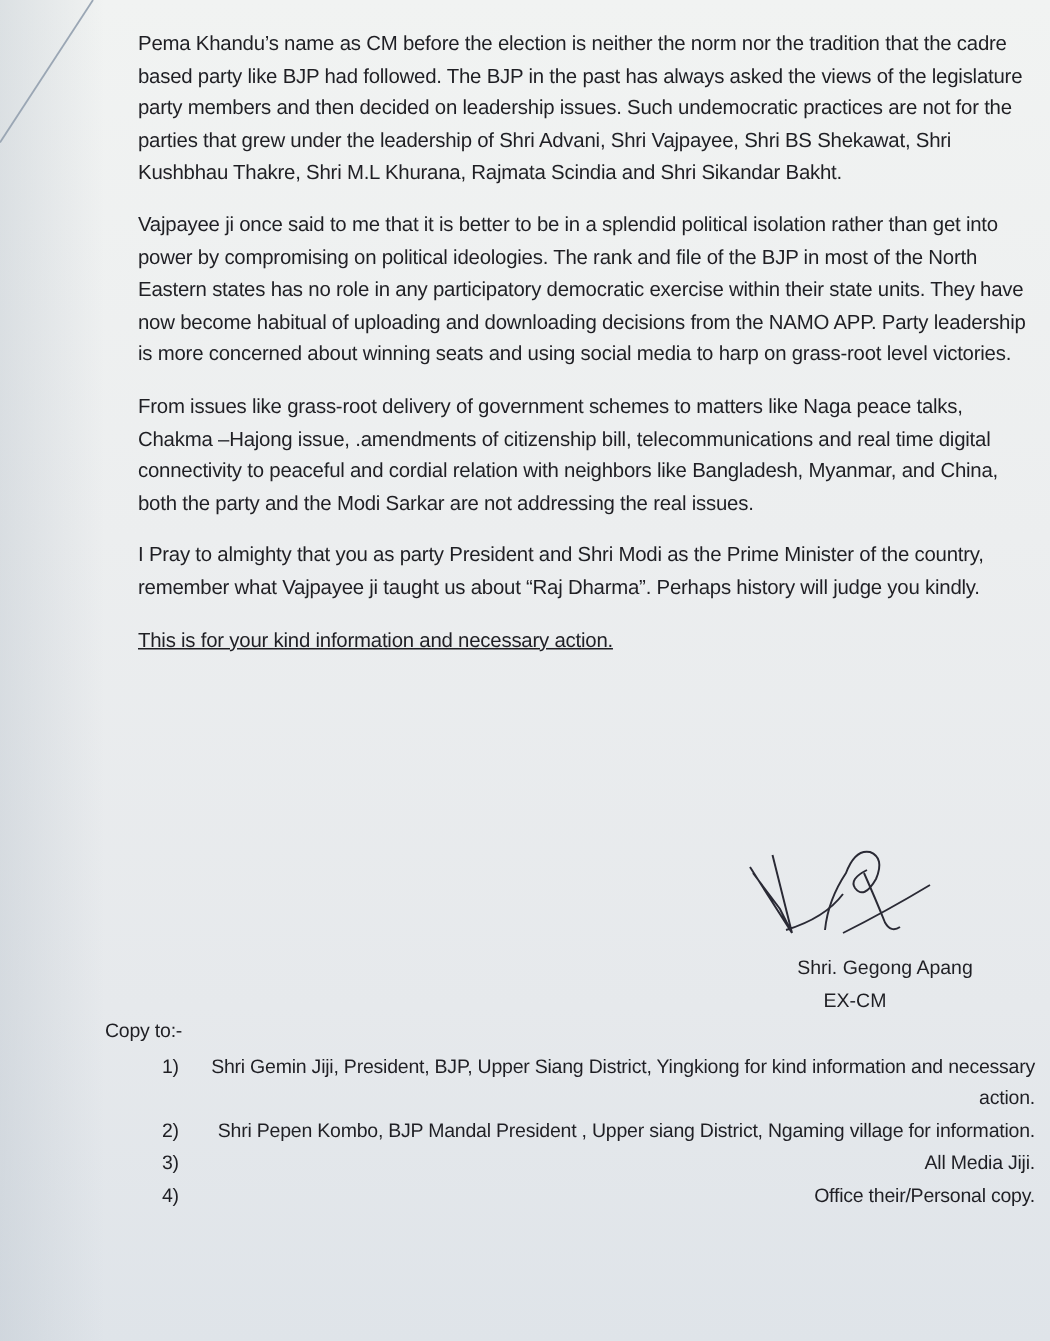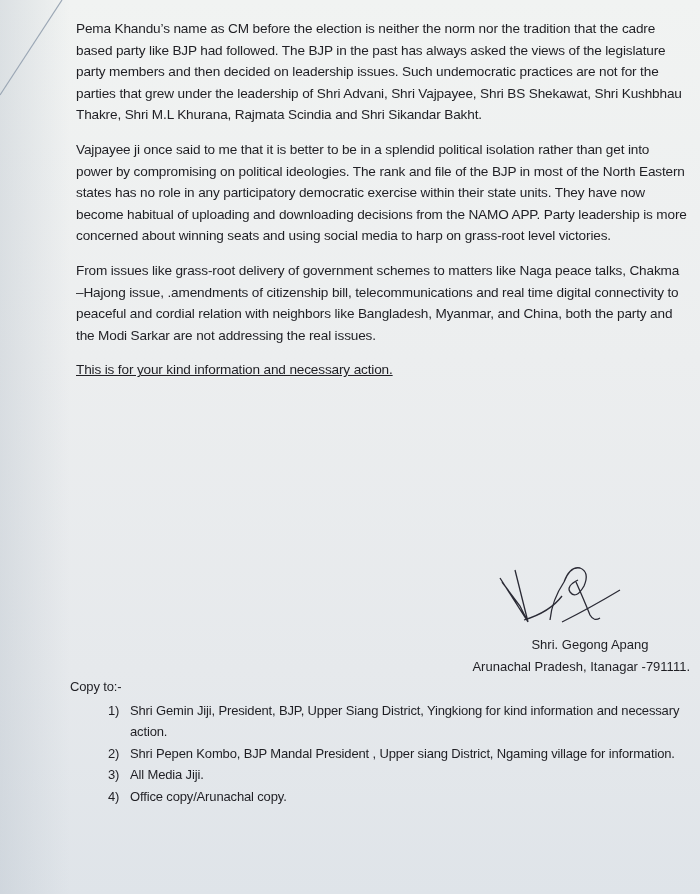--- a/index.html
+++ b/index.html
@@ -13,77 +13,78 @@
       position: absolute; left: 0; top: 0; width: 70px; height: 894px;
       background: linear-gradient(90deg, rgba(180,190,200,0.35), rgba(220,225,230,0));
     }
     .page-fold {
       position: absolute; left: 0; top: 0; width: 70px; height: 120px;
     }
     .doc {
       position: absolute; left: 76px; top: 18px; width: 612px;
       font-size: 13.6px; line-height: 21.6px; letter-spacing: -0.15px;
     }
-    .para { margin: 0 0 13px 0; }
+    .para { margin: 0 0 13px 16px; }
     .closing { margin-top: 0; text-decoration: underline; }
     .sig-block {
       position: absolute; left: 420px; top: 560px; width: 270px; text-align: center;
       font-size: 13px; line-height: 22px;
     }
     .signature { display: block; margin: 0 auto 4px auto; }
     .sig-name { display: block; padding-left: 70px; }
     .sig-title { display: block; padding-left: 30px; }
     .sig-address { display: block; text-align: right; }
     .copy {
       position: absolute; left: 70px; top: 676px; width: 620px;
       font-size: 13px; line-height: 21.6px; letter-spacing: -0.15px;
     }
     .copy-items { list-style: none; margin: 2px 0 0 0; padding: 0; }
     .copy-item { display: flex; margin-left: 38px; }
     .copy-num { width: 22px; flex: 0 0 22px; }
-    .copy-text { flex: 1; }
+    .copy-text { flex: 1; text-align: right; }
   </style>
 </head>
 <body>
 
 <div class="shadow-left"></div>
 <svg class="page-fold" viewBox="0 0 70 120">
   <line x1="62" y1="0" x2="0" y2="95" stroke="#9aa6b4" stroke-width="1.2"></line>
 </svg>
 
 <div class="doc">
   <p class="para">Pema Khandu’s name as CM before the election is neither the norm nor the tradition that the cadre based party like BJP had followed. The BJP in the past has always asked the views of the legislature party members and then decided on leadership issues.  Such undemocratic practices are not for the parties that grew under the leadership of Shri Advani, Shri Vajpayee, Shri BS Shekawat, Shri Kushbhau Thakre, Shri M.L Khurana, Rajmata Scindia and Shri Sikandar Bakht.</p>
   <p class="para">Vajpayee ji once said to me that it is better to be in a splendid political isolation rather than get into power by compromising on political ideologies. The rank and file of the BJP in most of the North Eastern states has no role in any participatory democratic exercise within their state units. They have now become habitual of uploading and downloading decisions from the NAMO APP. Party leadership is more concerned about winning seats and using social media to harp on grass-root level victories.</p>
   <p class="para">From issues like grass-root delivery of government schemes to matters like Naga peace talks, Chakma –Hajong issue, .amendments  of citizenship bill, telecommunications and real time digital connectivity to peaceful and cordial relation with neighbors like Bangladesh, Myanmar, and China, both the party and the Modi Sarkar are not addressing the real issues.</p>
+  <p class="para">I Pray to almighty that you as party President and Shri Modi as the Prime Minister of the country, remember what Vajpayee ji taught us about “Raj Dharma”. Perhaps history will judge you kindly.</p>
   <p class="para closing">This is for your kind information and necessary action.</p>
 </div>
 
 <div class="sig-block">
   <svg class="signature" width="150" height="70" viewBox="0 0 150 70">
     <path d="M20 18 L48 62 L40 46 L22 22 M35 10 L48 62 M44 60 Q70 52 82 36" fill="none" stroke="#2a2a35" stroke-width="1.3"></path>
     <path d="M70 60 Q72 40 84 22 Q90 6 100 8 Q110 12 104 26 Q96 40 90 32 Q86 26 98 20 M96 22 Q104 40 110 55 Q114 62 120 58" fill="none" stroke="#2a2a35" stroke-width="1.3"></path>
     <path d="M82 62 Q110 48 140 30" fill="none" stroke="#2a2a35" stroke-width="1.2"></path>
   </svg>
   <span class="sig-name">Shri. Gegong Apang</span>
-  <span class="sig-address">Arunachal Pradesh, Itanagar -791111.</span>
+  <span class="sig-title">EX-CM</span>
 </div>
 
 <div class="copy">
   <div>Copy to:-</div>
   <ul class="copy-items">
     <li class="copy-item">
       <span class="copy-num">1)</span>
       <span class="copy-text">Shri  Gemin Jiji, President, BJP,  Upper Siang District, Yingkiong for kind information and necessary action.</span>
     </li>
     <li class="copy-item">
       <span class="copy-num">2)</span>
       <span class="copy-text">Shri Pepen Kombo,  BJP Mandal President , Upper siang District, Ngaming village  for information.</span>
     </li>
     <li class="copy-item">
       <span class="copy-num">3)</span>
       <span class="copy-text">All Media Jiji.</span>
     </li>
     <li class="copy-item">
       <span class="copy-num">4)</span>
-      <span class="copy-text">Office copy/Arunachal copy.</span>
+      <span class="copy-text">Office their/Personal copy.</span>
     </li>
   </ul>
 </div>
 
 </body></html>

